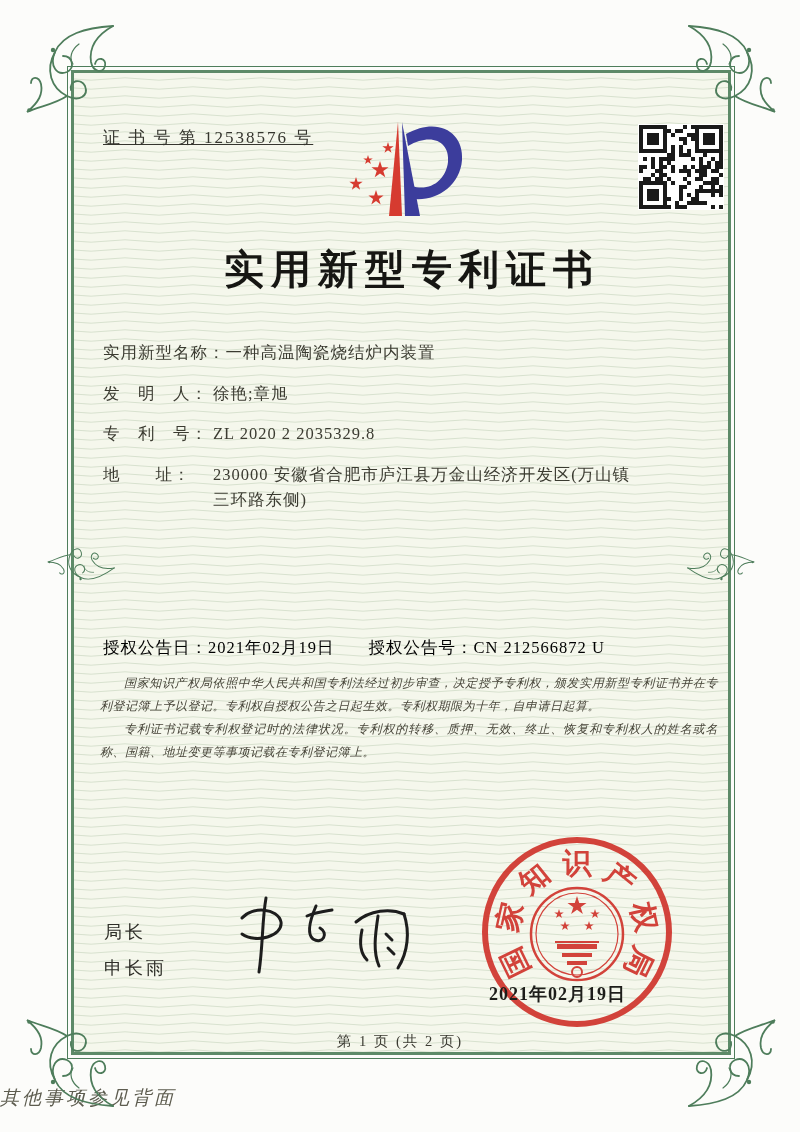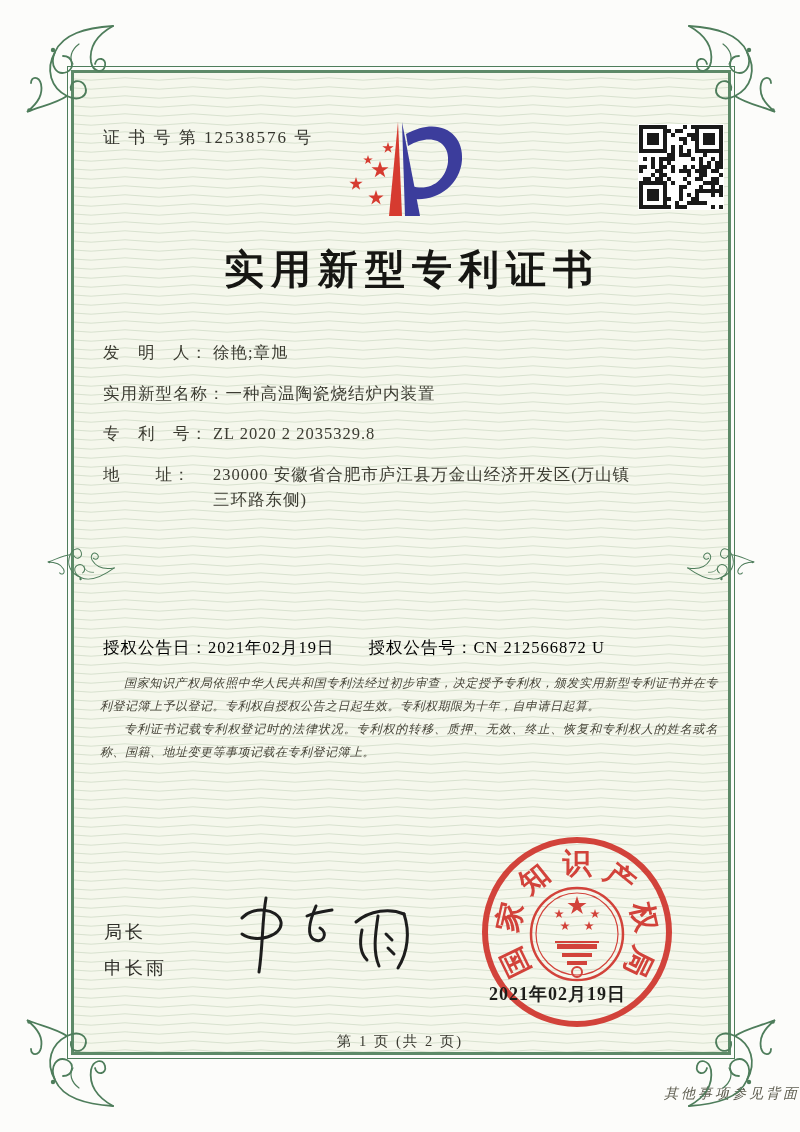--- a/index.html
+++ b/index.html
@@ -24,21 +24,21 @@
   .orn { position:absolute; width:90px; height:90px; z-index:3; }
   .orn.tl { left:25px;  top:24px;  transform:scale(-1,-1); }
   .orn.tr { left:687px; top:24px;  transform:scaleY(-1); }
   .orn.bl { left:25px;  top:1018px; transform:scaleX(-1); }
   .orn.br { left:687px; top:1018px; }
   .orn.ml { left:36px;  top:520px; transform:scale(-.55,.55) rotate(40deg); }
   .orn.mr { left:676px; top:520px; transform:scale(.55,.55) rotate(40deg); }
   
   .cert-no {
     position:absolute; left:103px; top:126px;
-    font-size:17px; letter-spacing:2px; color:#35352e; z-index:4;
+    font-size:17px; letter-spacing:2px; color:#35352e; z-index:4;text-decoration:underline;
   }
   .logo { position:absolute; left:336px; top:112px; z-index:4; }
   .qr   { position:absolute; left:638px; top:124px; z-index:4; background:#fff; padding:1px; }
   
   .title {
     position:absolute; left:0; width:100%; top:242px; text-align:center;
     font-size:40px; font-weight:bold; letter-spacing:7px; color:#161613; z-index:4;padding-left:24px;
   }
   
   .fields { position:absolute; left:103px; top:340px; width:540px; z-index:4; }
@@ -57,22 +57,22 @@
   }
   
   .signer { position:absolute; left:104px; top:914px; font-size:18px; color:#2e2e28;
             line-height:2.0; letter-spacing:3px; z-index:4; }
   .signature { position:absolute; left:228px; top:888px; z-index:5; }
   .seal { position:absolute; left:477px; top:832px; z-index:4; opacity:.92; }
   .seal-date { position:absolute; left:489px; top:982px; font-size:18px; color:#1d1d1a;
                letter-spacing:1px; z-index:6; font-weight:bold; }
   .page-no { position:absolute; left:0; width:100%; top:1032px; text-align:center;
              font-size:14.5px; color:#3a3a31; letter-spacing:2px; z-index:4; }
-  .back-note { position:absolute; left:0; width:100%; top:1085px; text-align:right;
-               font-size:14px; color:#5d5c4f; letter-spacing:3px; font-style:italic; }
+  .back-note { position:absolute; left:0; width:100%; top:1085px; text-align:left;
+               font-size:19px; color:#5d5c4f; letter-spacing:3px; font-style:italic; }
 </style>
 </head>
 <body>
 
 <div class="page">
 
   <svg width="0" height="0" style="position:absolute">
     <defs>
       <g id="flourish" stroke="#4e7d5b" fill="none" stroke-width="1.8" stroke-linecap="round">
         <path d="M2,88 C30,86 52,80 60,62 C66,48 58,38 48,42 C40,46 42,58 52,58"></path>
@@ -374,26 +374,26 @@
       <rect x="40" y="80" width="4" height="4" fill="#1a1a1a"></rect>
       <rect x="44" y="80" width="4" height="4" fill="#1a1a1a"></rect>
       <rect x="72" y="80" width="4" height="4" fill="#1a1a1a"></rect>
       <rect x="80" y="80" width="4" height="4" fill="#1a1a1a"></rect>
     </svg>
 
   <div class="title">实用新型专利证书</div>
 
   <div class="fields">
     <div class="field-row">
+      <span class="field-label">实用新型名称：</span>
+      <span class="field-value">一种高温陶瓷烧结炉内装置</span>
+    </div>
+    <div class="field-row">
       <span class="field-label">发　明　人：</span>
       <span class="field-value">徐艳;章旭</span>
-    </div>
-    <div class="field-row">
-      <span class="field-label">实用新型名称：</span>
-      <span class="field-value">一种高温陶瓷烧结炉内装置</span>
     </div>
     <div class="field-row">
       <span class="field-label">专　利　号：</span>
       <span class="field-value">ZL 2020 2 2035329.8</span>
     </div>
     <div class="field-row">
       <span class="field-label">地　　址：</span>
       <span class="field-value">230000 安徽省合肥市庐江县万金山经济开发区(万山镇三环路东侧)</span>
     </div>
   </div>

